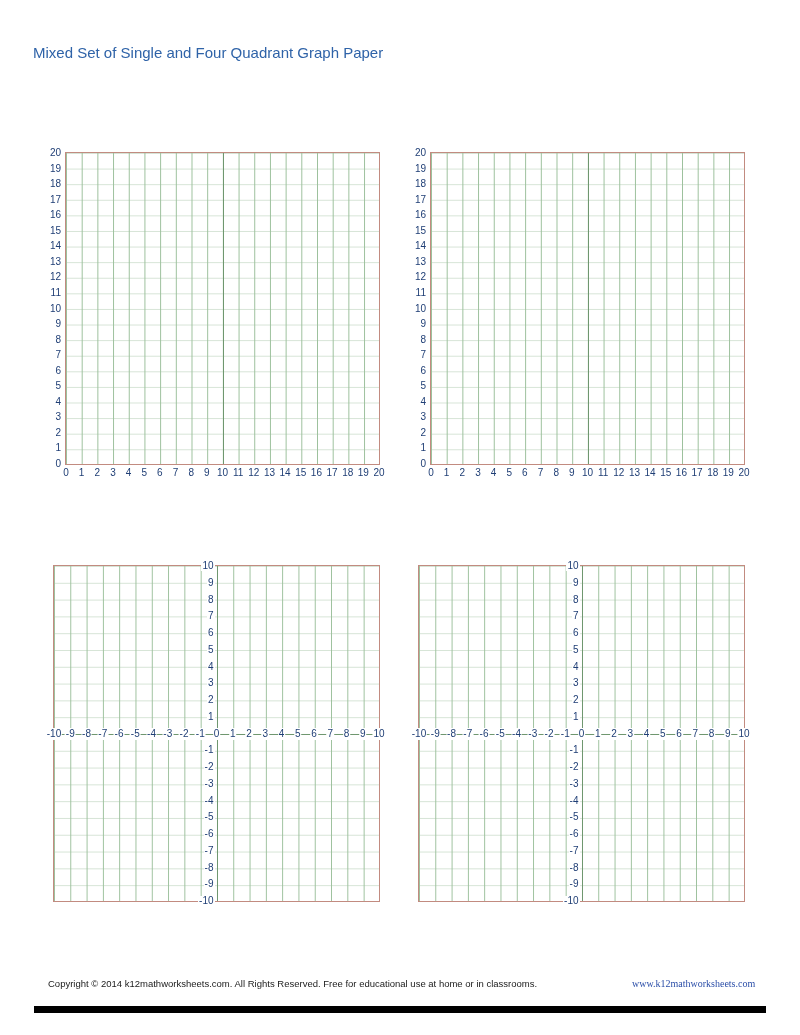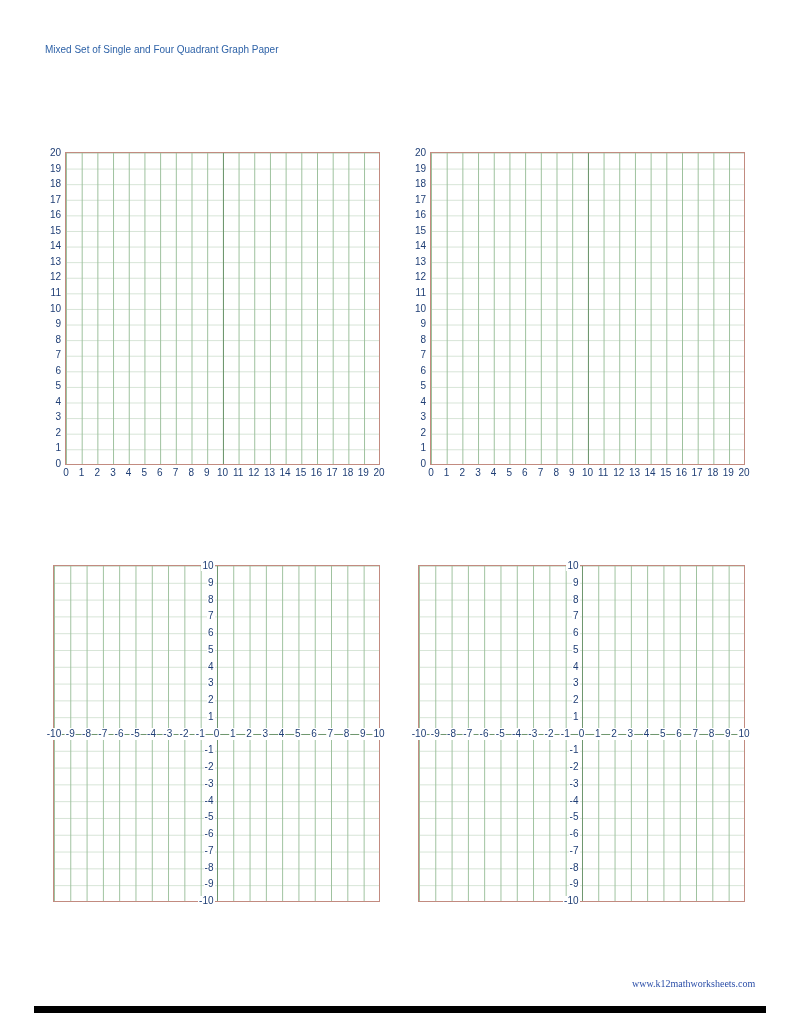--- a/index.html
+++ b/index.html
@@ -1,19 +1,19 @@
 <!DOCTYPE html>
 <html style="--title: #2f63a8; --labels: #1f3e75; --grid-border: #c28b80; --grid-line-vertical: #9cc09c; --grid-line-horizontal: #d6e4d6; --axis-line: #6f976f; --footer-site: #2b4ea8;"><head>
 <meta charset="utf-8">
 <style>
   html,body{margin:0;padding:0;background:#fff;}
   body{width:800px;height:1035px;position:relative;font-family:"Liberation Sans",sans-serif;overflow:hidden;}
   .page{position:absolute;inset:0;background:#fff;}
 
-  .title{position:absolute;left:45px;top:44px;font-size:10px;color:var(--title,#2f63a8);white-space:nowrap;}
+  .title{position:absolute;left:33px;top:44px;font-size:15px;color:var(--title,#2f63a8);white-space:nowrap;}
 
   .name-box{position:absolute;left:378px;top:41px;width:372px;height:42px;border:2px solid #1c1c1c;border-radius:12px;box-sizing:border-box;background:#fff;}
   .name-label{position:absolute;left:10px;bottom:3px;font-size:21px;font-weight:bold;color:#141414;transform:scaleX(.62);transform-origin:left bottom;white-space:nowrap;}
   .name-line{position:absolute;left:48px;right:30px;bottom:6px;height:0;border-bottom:3px solid #1a1a1a;}
 
   .grid{position:absolute;box-sizing:border-box;border:1px solid var(--grid-border,#c28b80);
     background-image:
       linear-gradient(to right, var(--grid-line-vertical,#9cc09c) 1px, transparent 1px),
       linear-gradient(to bottom, var(--grid-line-horizontal,#d6e4d6) 1px, transparent 1px);
     overflow:visible;}
@@ -222,16 +222,17 @@
       <span class="ylab" style="top: 65%;">-3</span>
       <span class="ylab" style="top: 70%;">-4</span>
       <span class="ylab" style="top: 75%;">-5</span>
       <span class="ylab" style="top: 80%;">-6</span>
       <span class="ylab" style="top: 85%;">-7</span>
       <span class="ylab" style="top: 90%;">-8</span>
       <span class="ylab" style="top: 95%;">-9</span>
       <span class="ylab" style="top: 100%;">-10</span>
     </div>
 
+  <div class="footer-copyright">Copyright © 2014  k12mathworksheets.com. All Rights Reserved. Free for educational use at home or in classrooms.</div>
   <div class="footer-site">www.k12mathworksheets.com</div>
   <div class="footer-bar"></div>
 
 </div>
 
 </body></html>

